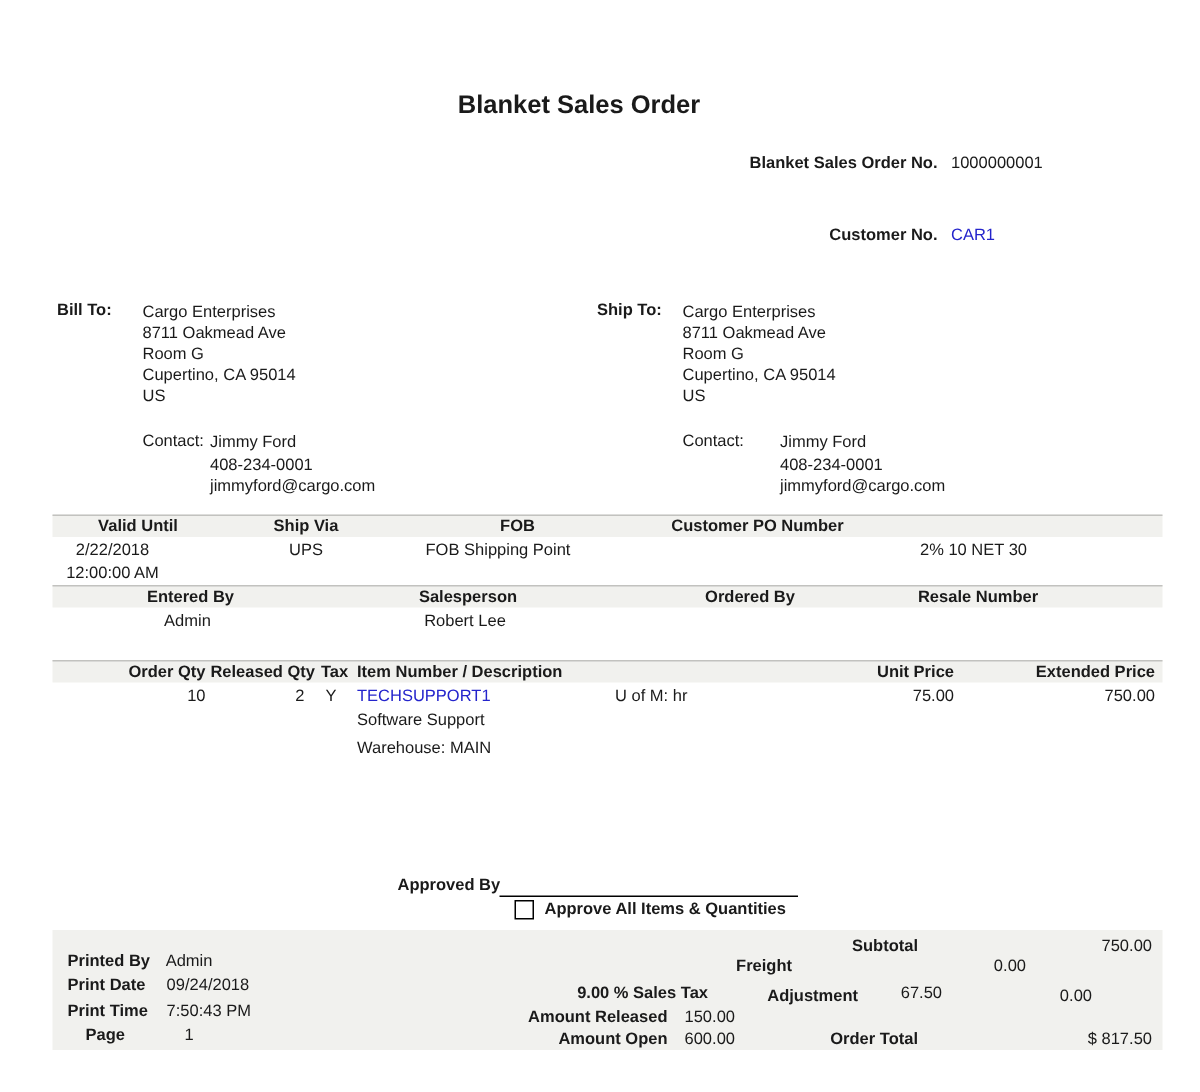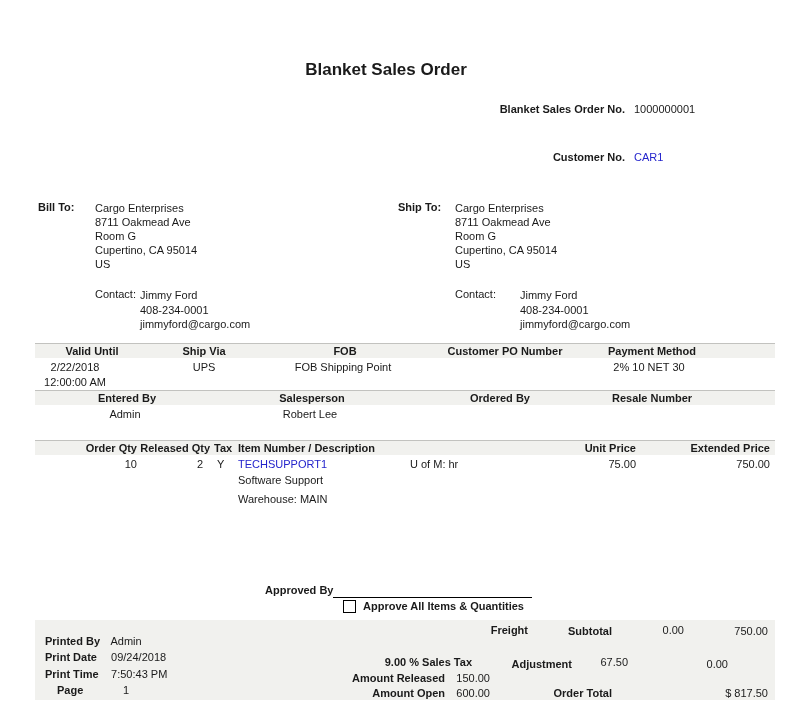--- a/index.html
+++ b/index.html
@@ -98,28 +98,27 @@
     <div>Jimmy Ford</div>
     <div>408-234-0001</div>
     <div>jimmyford@cargo.com</div>
   </div>
 
   <div id="bar1" class="abs graybar"></div>
   <div class="ctr hdr" style="left:92px;  top:344px;">Valid Until</div>
   <div class="ctr hdr" style="left:204px; top:344px;">Ship Via</div>
   <div class="ctr hdr" style="left:345px; top:344px;">FOB</div>
   <div class="ctr hdr" style="left:505px; top:344px;">Customer PO Number</div>
-  <div class="ctr hdr" style="left:652px; top:344px;">Payment Method</div>
 
   <div class="ctr" style="left:75px; top:360px;">
     <div>2/22/2018</div>
     <div>12:00:00 AM</div>
   </div>
   <div class="ctr" style="left:204px; top:360px;">UPS</div>
-  <div class="ctr" style="left:343px; top:360px;">FOB Shipping Point</div>
+  <div class="ctr" style="left:332px; top:360px;">FOB Shipping Point</div>
   <div class="ctr" style="left:505px; top:360px;"></div>
   <div class="ctr" style="left:649px; top:360px;">2% 10 NET 30</div>
 
   <div id="bar2" class="abs graybar"></div>
   <div class="ctr hdr" style="left:127px; top:391px;">Entered By</div>
   <div class="ctr hdr" style="left:312px; top:391px;">Salesperson</div>
   <div class="ctr hdr" style="left:500px; top:391px;">Ordered By</div>
   <div class="ctr hdr" style="left:652px; top:391px;">Resale Number</div>
 
   <div class="ctr" style="left:125px; top:407px;">Admin</div>
@@ -177,21 +176,21 @@
     </div>
     <div class="tot-row" style="top:66px; left:0; width:740px;">
       <span class="amt-label">Amount Open</span>
       <span class="amt-value">600.00</span>
     </div>
 
     <div class="tot-row" style="top:4px; left:0; width:740px;">
       <span class="tot-label">Subtotal</span>
       <span class="tot-value">750.00</span>
     </div>
-    <div class="tot-row" style="top:3px; left:0; width:656px;">
+    <div class="tot-row" style="top:17px; left:0; width:656px;">
       <span class="tot-label">Freight</span>
       <span class="tot-value">0.00</span>
     </div>
     <div class="tot-row" style="top:35px; left:0; width:600px;">
       <span class="tot-label">9.00 % Sales Tax</span>
       <span class="tot-value">67.50</span>
     </div>
     <div class="tot-row" style="top:37px; left:0; width:700px;">
       <span class="tot-label">Adjustment</span>
       <span class="tot-value">0.00</span>

